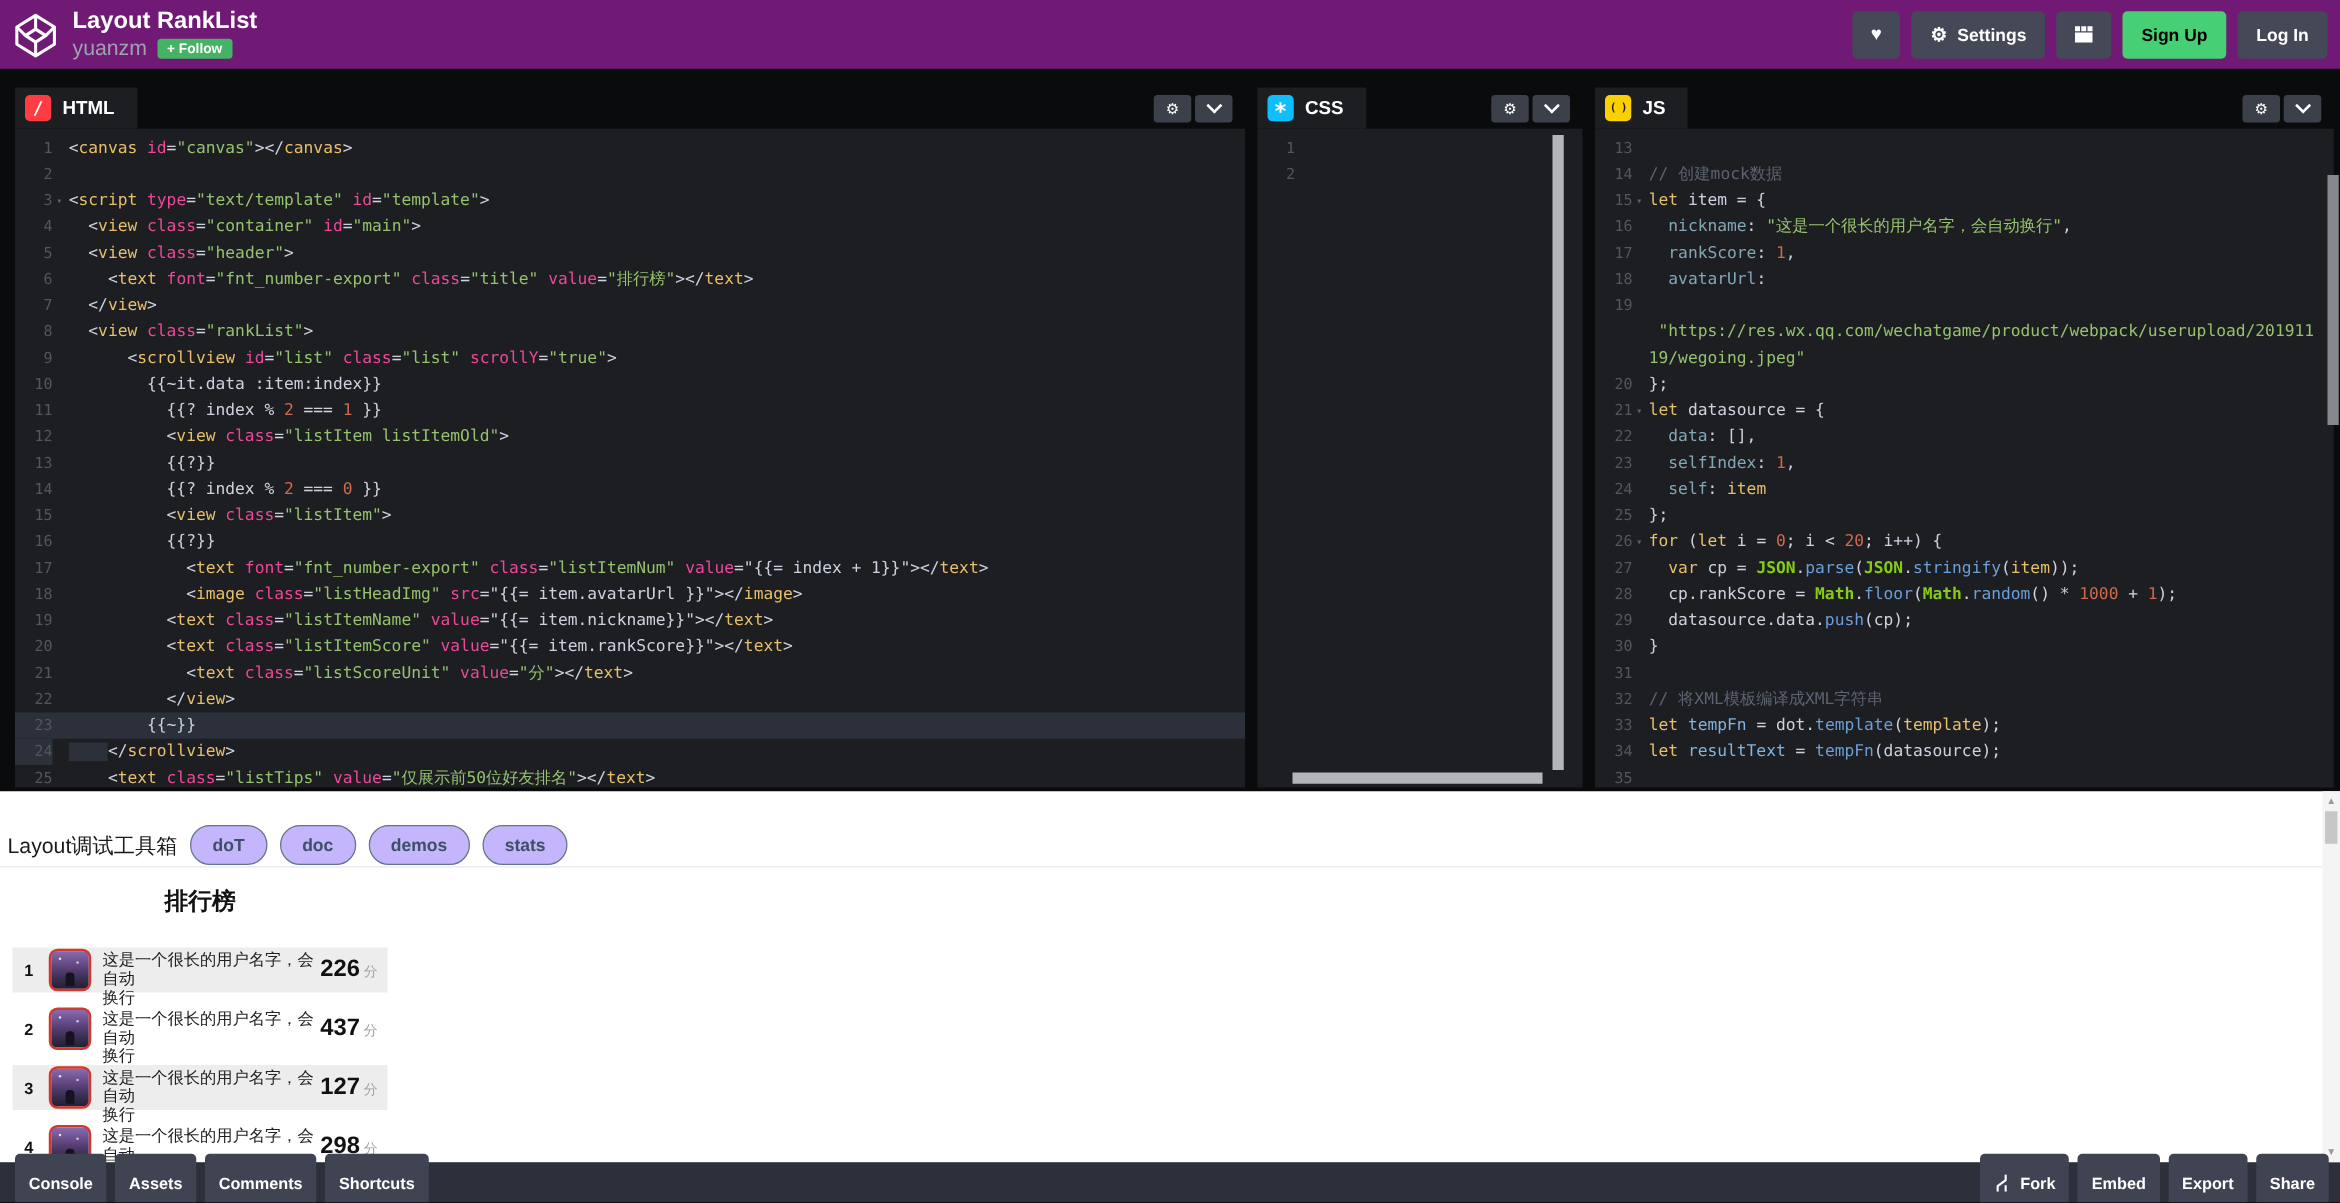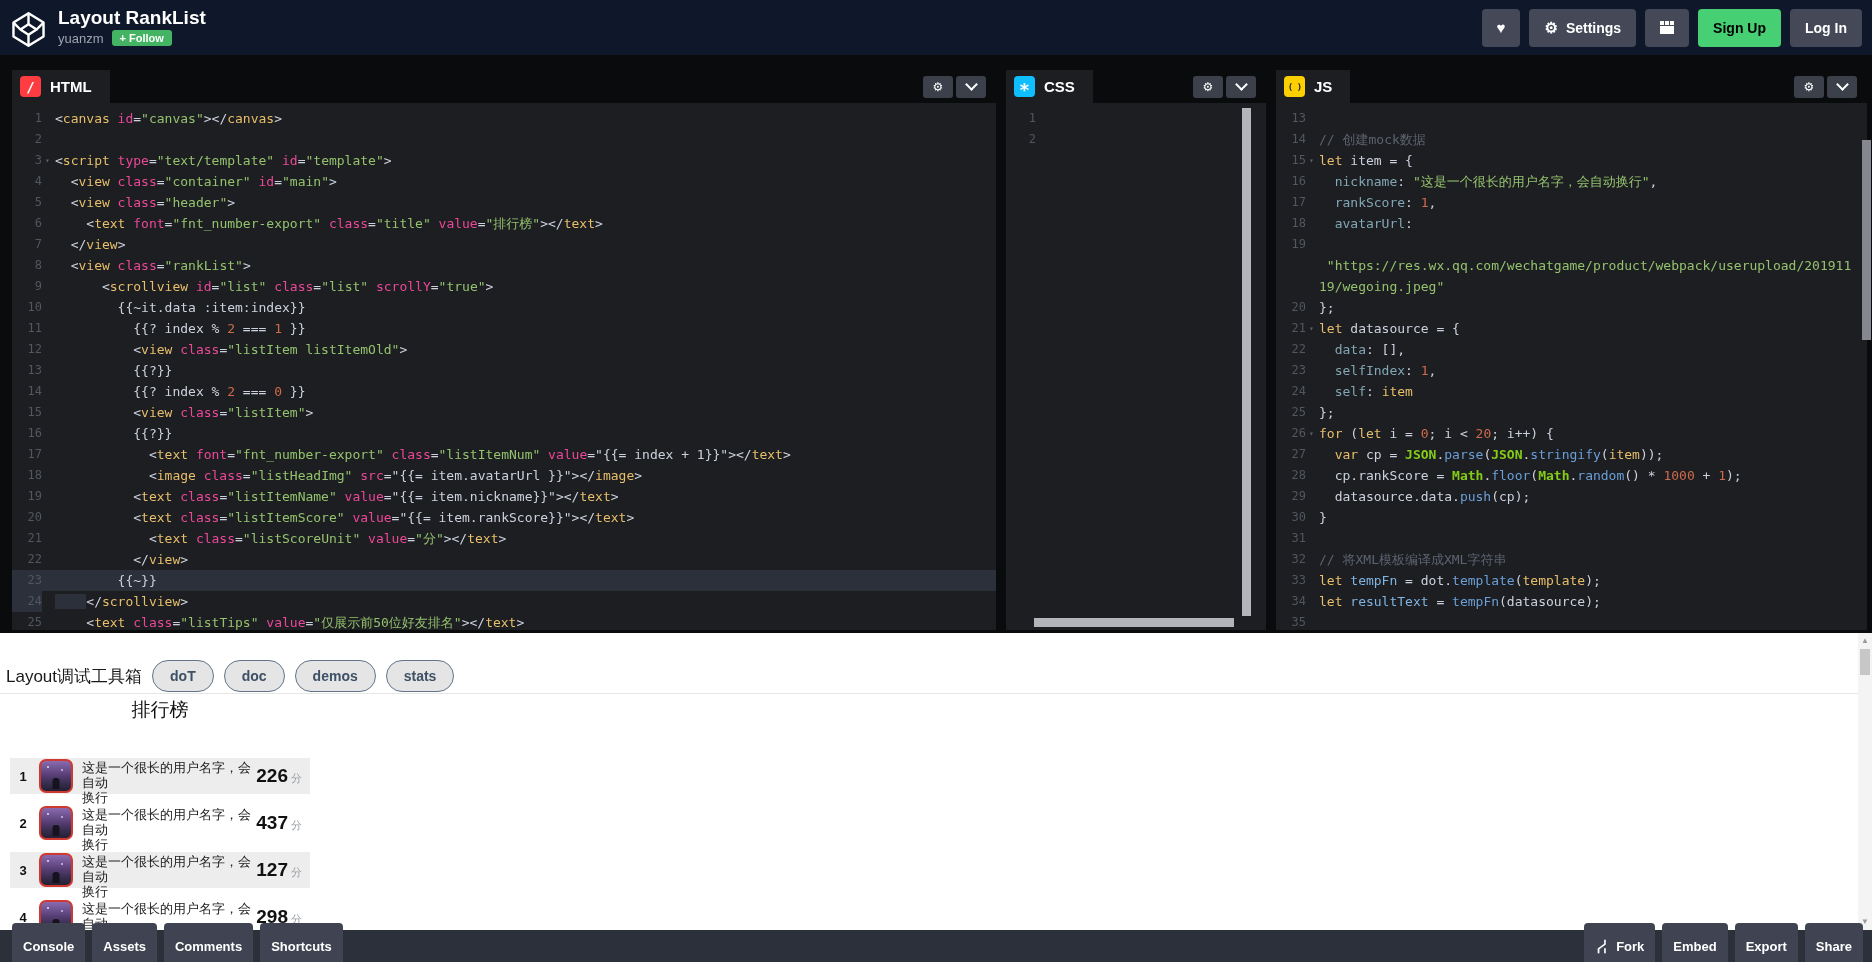--- a/index.html
+++ b/index.html
@@ -1,25 +1,25 @@
 <!DOCTYPE html>
 <html><head>
 <meta charset="utf-8">
 <style>
   html,body{margin:0;padding:0;background:#0a0b0d;}
   #app{position:relative;width:1872px;height:962px;background:#0a0b0d;font-family:"Liberation Sans",sans-serif;overflow:hidden;}
 
   
-  .top{position:absolute;left:0;top:0;width:100%;height:55px;background:#0f172a;display:flex;align-items:center;justify-content:space-between;padding:0 10px;box-sizing:border-box;}
+  .top{position:absolute;left:0;top:0;width:100%;height:55px;background:#701a75;display:flex;align-items:center;justify-content:space-between;padding:0 10px;box-sizing:border-box;}
   .brand{display:flex;align-items:flex-start;gap:11px;}
   .logo{width:37px;height:37px;margin-top:4px;}
   .titles{display:flex;flex-direction:column;gap:2px;}
   .pen-title{color:#fff;font-weight:bold;font-size:19px;line-height:21px;}
   .subrow{display:flex;align-items:center;gap:8px;}
-  .author{color:#9da3ae;font-size:13px;}
+  .author{color:#9da3ae;font-size:17px;}
   .follow{background:#44b364;color:#fff;font-weight:bold;font-size:11px;border:none;border-radius:3px;padding:2px 8px;cursor:pointer;text-align:right;}
   .hbtns{display:flex;gap:9px;align-items:center;}
   .hbtn{height:38px;background:#444857;color:#fff;font-weight:bold;font-size:14px;border:none;border-radius:4px;display:flex;align-items:center;gap:8px;padding:0 15px;cursor:pointer;font-family:"Liberation Sans",sans-serif;}
   .hbtn.green{background:#47cf73;color:#000;}
   .heart{font-size:15px;}
   .gear{font-size:15px;}
   .grid-icon{display:grid;grid-template-columns:4px 4px 4px;grid-template-rows:4px 8px;gap:1px;}
   .grid-icon i{background:#fff;}
   .grid-icon b{background:#fff;grid-column:1/4;}
 
@@ -50,23 +50,23 @@
   .t-cm{color:#5c6370;} .t-vr{color:#7fb4e3;} .t-bi{color:#84cc16;font-weight:bold;} .t-sl{background:#2b303a;}
 
   .vsb{position:absolute;right:15px;top:38px;bottom:14px;width:9px;background:#b3b5ba;}
   .hsb{position:absolute;left:28px;right:32px;bottom:3px;height:9px;background:#b3b5ba;}
   .win-sb{position:absolute;right:1px;top:140px;width:9px;height:200px;background:#85898f;}
 
   
   .preview{position:absolute;left:0;top:633px;width:1872px;height:297px;background:#fff;overflow:hidden;}
   .toolrow{position:absolute;left:6px;top:26px;height:34px;display:flex;align-items:center;gap:10px;}
   .toollabel{font-size:17px;color:#1a1a1a;}
-  .toolbtn{height:32px;border:1px solid #62748a;border-radius:16px;background:#e5e5e5;color:#3e5065;font-weight:bold;font-size:14px;padding:0 17px;display:flex;align-items:center;cursor:pointer;font-family:"Liberation Sans",sans-serif;}
+  .toolbtn{height:32px;border:1px solid #62748a;border-radius:16px;background:#c4b5fd;color:#3e5065;font-weight:bold;font-size:14px;padding:0 17px;display:flex;align-items:center;cursor:pointer;font-family:"Liberation Sans",sans-serif;}
   .divider{position:absolute;top:60px;left:0;right:0;height:1px;background:#e7e7e7;}
-  .list-title{position:absolute;top:64px;left:10px;width:300px;text-align:center;font-weight:normal;font-size:19px;color:#111;}
+  .list-title{position:absolute;top:75px;left:10px;width:300px;text-align:center;font-weight:bold;font-size:19px;color:#111;}
   .rrow{position:absolute;left:10px;width:300px;height:36px;display:flex;align-items:center;}
   .rrow.shade{background:#ededed;}
   .rnum{width:26px;text-align:center;font-weight:bold;font-size:13px;color:#111;}
   .ravatar{width:30px;height:30px;border-radius:7px;border:2px solid #cf3a30;margin-left:3px;position:relative;flex:0 0 auto;
     background:linear-gradient(180deg,#8a6bb0 0%,#5a4078 45%,#3a2f52 72%,#241f33 100%);}
   .ravatar::after{content:"";position:absolute;left:50%;bottom:2px;width:7px;height:11px;transform:translateX(-50%);background:#17121f;border-radius:3px 3px 1px 1px;}
   .ravatar::before{content:"";position:absolute;left:6px;top:5px;width:2px;height:2px;background:#e8e2f2;border-radius:50%;box-shadow:14px 3px 0 #cfc6e0;}
   .rname{margin-left:9px;width:172px;font-size:13px;line-height:15px;color:#222;margin-top:12px;}
   .rscore{position:absolute;right:8px;display:flex;align-items:baseline;gap:3px;}
   .rs-val{font-weight:bold;font-size:19px;color:#111;}

